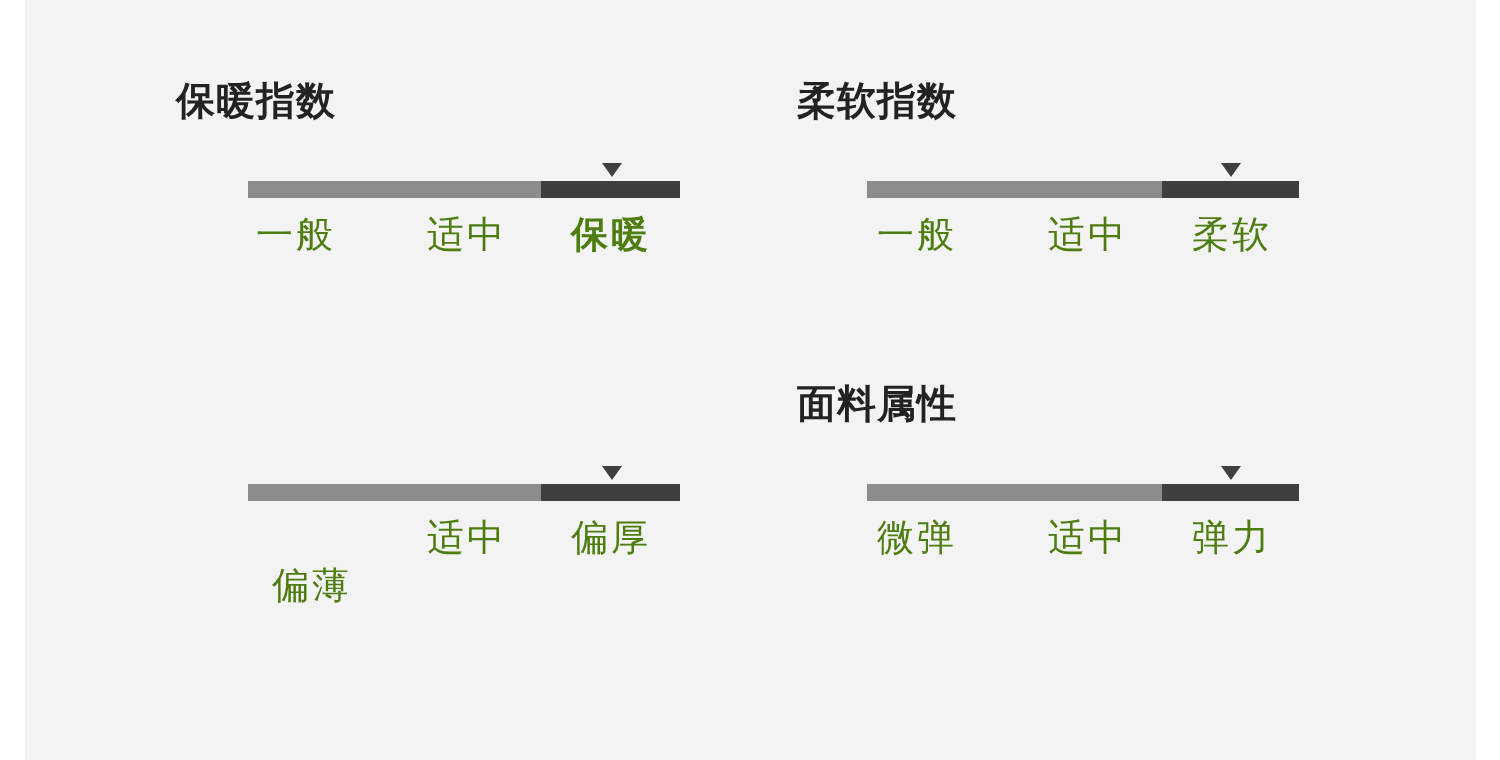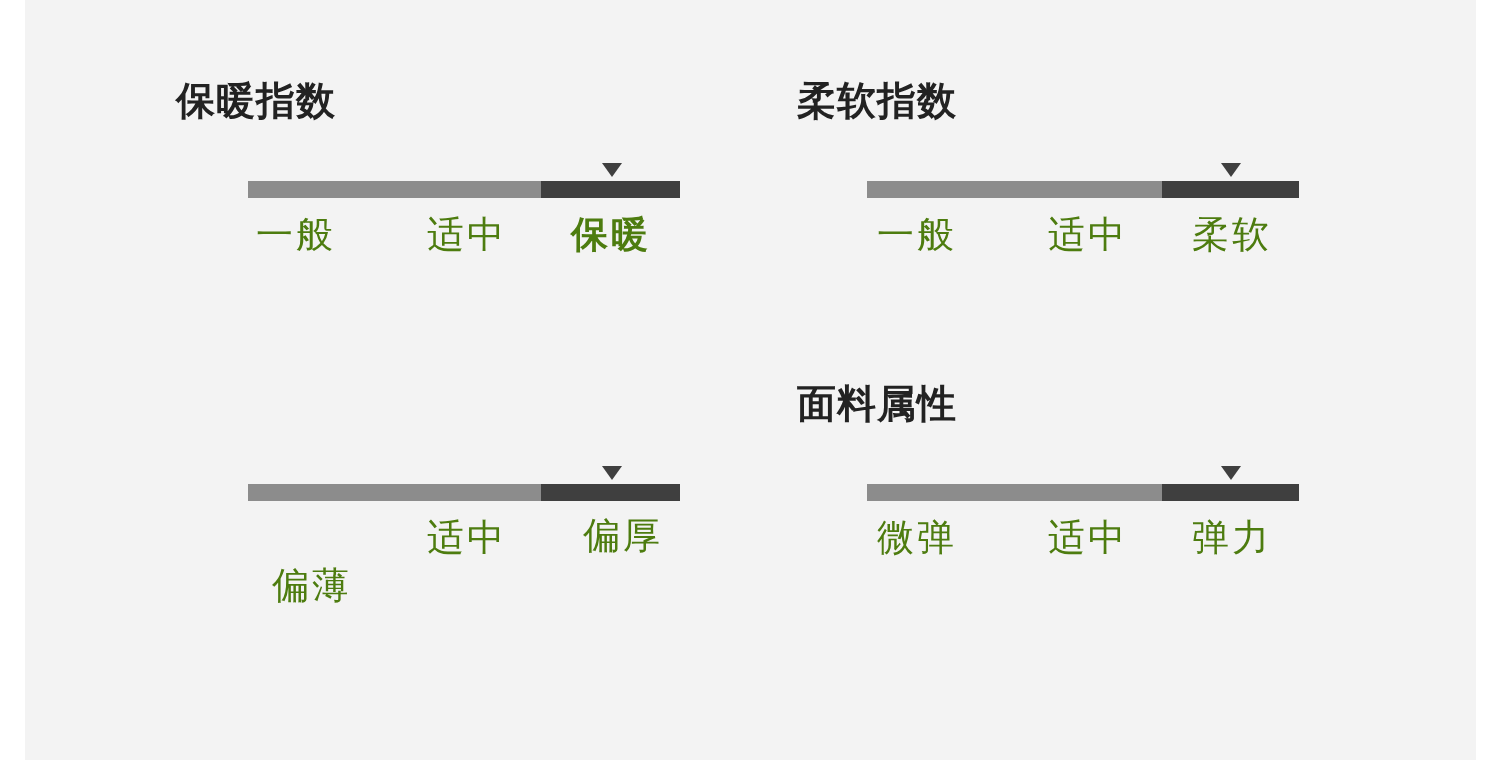--- a/index.html
+++ b/index.html
@@ -117,21 +117,21 @@
 
   <div class="block" style="left:143px; top:373px;">
     <div class="meter">
       <div class="marker" style="left:354px;"></div>
       <div class="bar">
         <div class="seg-light" style="width:293px;"></div>
         <div class="seg-dark" style="width:139px;"></div>
       </div>
       <span class="label" style="left:24px;margin-top:48px;">偏薄</span>
       <span class="label" style="left:179px;">适中</span>
-      <span class="label" style="left:335px;font-family:Liberation Mono, monospace;">偏厚</span>
+      <span class="label" style="left:323px;">偏厚</span>
     </div>
   </div>
 
   <div class="block" style="left:764px; top:373px;">
     <h2 class="heading">面料属性</h2>
     <div class="meter" style="left:78px;">
       <div class="marker" style="left:354px;"></div>
       <div class="bar">
         <div class="seg-light" style="width:295px;"></div>
         <div class="seg-dark" style="width:137px;"></div>

